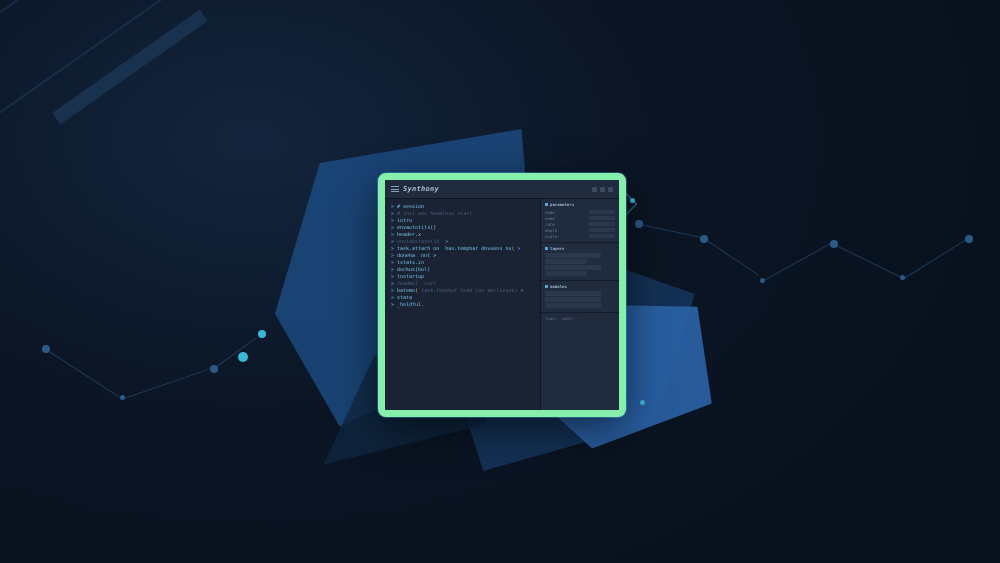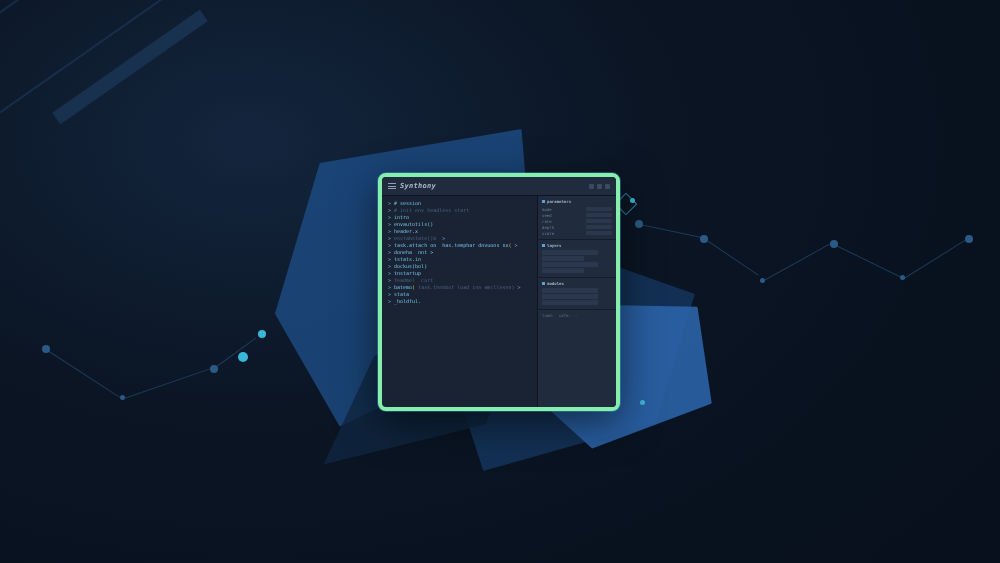--- a/index.html
+++ b/index.html
@@ -11,21 +11,21 @@
   .shape.b{left:450px;top:260px;width:260px;height:190px;background:#15345a;transform:rotate(-28deg) skewX(-10deg);clip-path:polygon(0 30%,60% 0,100% 50%,70% 100%,0 80%);opacity:.9;}
   .shape.c{left:540px;top:300px;width:180px;height:140px;background:#2c63a8;transform:rotate(-30deg);clip-path:polygon(0 45%,55% 0,100% 35%,80% 100%,10% 85%);opacity:.9;}
   .shape.d{left:300px;top:330px;width:260px;height:120px;background:#0f2742;transform:rotate(-35deg);opacity:.8;clip-path:polygon(0 50%,40% 0,100% 40%,60% 100%);}
   .shape.e{left:-60px;top:-30px;width:260px;height:80px;border:2px solid #1b3a5c;transform:rotate(-35deg);opacity:.6;}
   .shape.f{left:40px;top:60px;width:180px;height:14px;background:#1b3a5c;transform:rotate(-35deg);opacity:.7;}
   .dot{position:absolute;width:8px;height:8px;border-radius:50%;background:#2b5a86;}
   .dot.small{width:5px;height:5px;}
   .dot.cyan{background:#3ab7d8;}
   .line{position:absolute;height:1px;background:#2b5a86;transform-origin:left center;opacity:.55;}
   
-  .window{position:absolute;left:378px;top:173px;width:234px;height:230px;border-radius:8px;background:#1a2333;border:4px solid #86efac;box-shadow:0 0 0 1px rgba(63,178,223,.35),0 12px 40px rgba(0,0,0,.55);display:flex;flex-direction:column;overflow:hidden;}
+  .window{position:absolute;left:378px;top:173px;width:234px;height:230px;border-radius:8px;background:#1a2333;border:7px solid #86efac;box-shadow:0 0 0 1px rgba(63,178,223,.35),0 12px 40px rgba(0,0,0,.55);display:flex;flex-direction:column;overflow:hidden;}
   .titlebar{height:18px;background:#202b3d;display:flex;align-items:center;padding:0 6px;font-size:7px;color:#aeb9cc;border-bottom:1px solid #0e1522;}
   .titlebar .hamb{width:8px;height:6px;margin-right:4px;display:flex;flex-direction:column;justify-content:space-between;}
   .titlebar .hamb span{display:block;height:1px;background:#8fa0b8;}
   .titlebar .title{flex:1;font-style:italic;font-weight:600;letter-spacing:.3px;}
   .titlebar .winbtn{width:5px;height:5px;margin-left:3px;background:#3a4a63;border-radius:1px;}
   .body{flex:1;display:flex;min-height:0;}
   .editor{flex:1;padding:4px 6px;font-size:5px;line-height:7px;color:#6fa8d6;overflow:hidden;}
   .editor .ln{white-space:pre;color:#6fa8d6;}
   .editor .kw{color:#77c2e8;}
   .editor .dim{color:#4a617e;}

